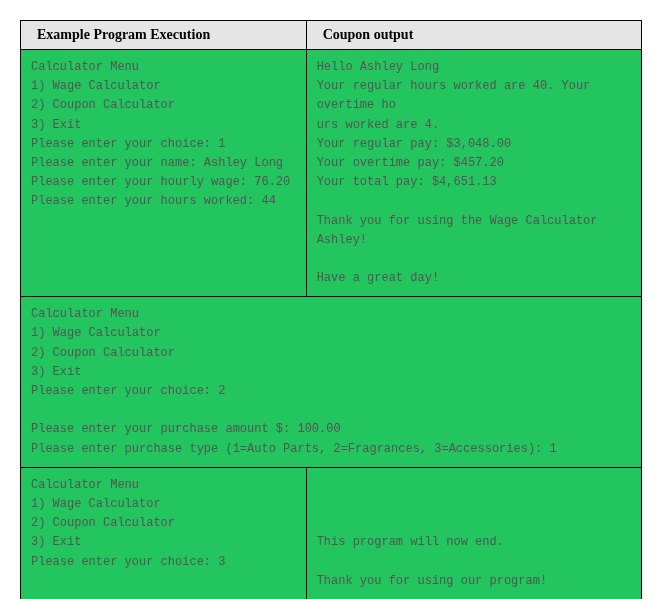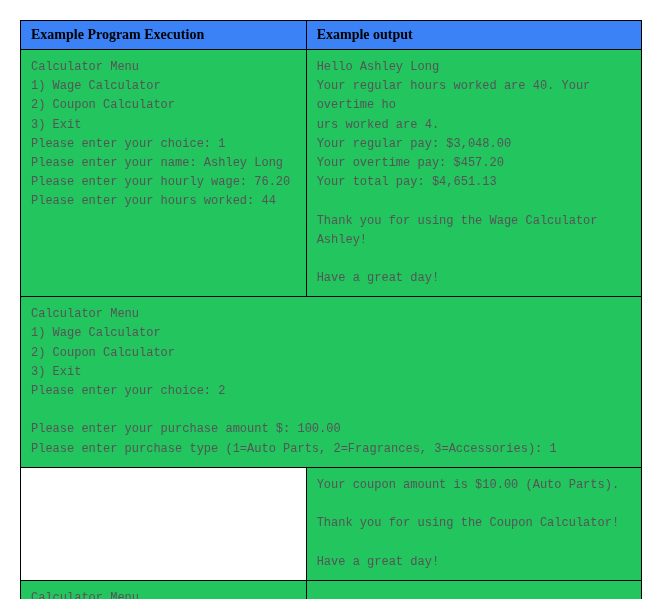--- a/index.html
+++ b/index.html
@@ -15,22 +15,22 @@
       width: 100%;
       table-layout: fixed;
     }
     th, td {
       border: 1px solid #000;
       vertical-align: top;
       text-align: left;
     }
     th {
       font-weight: bold;
-      padding: 6px 10px;
-      background: #3b82f6;
+      padding: 6px 16px;
+      background: #e5e5e5;
       font-size: 14px;
     }
     td {
       padding: 8px 10px;
       font-family: 'Courier New', Courier, monospace;
       font-size: 12px;
       line-height: 1.6;
       color: #555;
       background: #22c55e;
       white-space: pre-wrap;
@@ -49,21 +49,21 @@
 <body>
 
 <table>
   <colgroup>
     <col class="left">
     <col class="right">
   </colgroup>
   <thead>
     <tr>
       <th>Example Program Execution</th>
-      <th>Example output</th>
+      <th>Coupon output</th>
     </tr>
   </thead>
   <tbody>
     <tr>
       <td>Calculator Menu
 1) Wage Calculator
 2) Coupon Calculator
 3) Exit
 Please enter your choice: 1
 Please enter your name: Ashley Long
@@ -84,28 +84,20 @@
       <td colspan="2">Calculator Menu
 1) Wage Calculator
 2) Coupon Calculator
 3) Exit
 Please enter your choice: 2
 
 Please enter your purchase amount $: 100.00
 Please enter purchase type (1=Auto Parts, 2=Fragrances, 3=Accessories): 1</td>
     </tr>
     <tr>
-      <td class="empty"></td>
-      <td>Your coupon amount is $10.00 (Auto Parts).
-
-Thank you for using the Coupon Calculator!
-
-Have a great day!</td>
-    </tr>
-    <tr>
       <td>Calculator Menu
 1) Wage Calculator
 2) Coupon Calculator
 3) Exit
 Please enter your choice: 3</td>
       <td>
 
 
 This program will now end.
 

